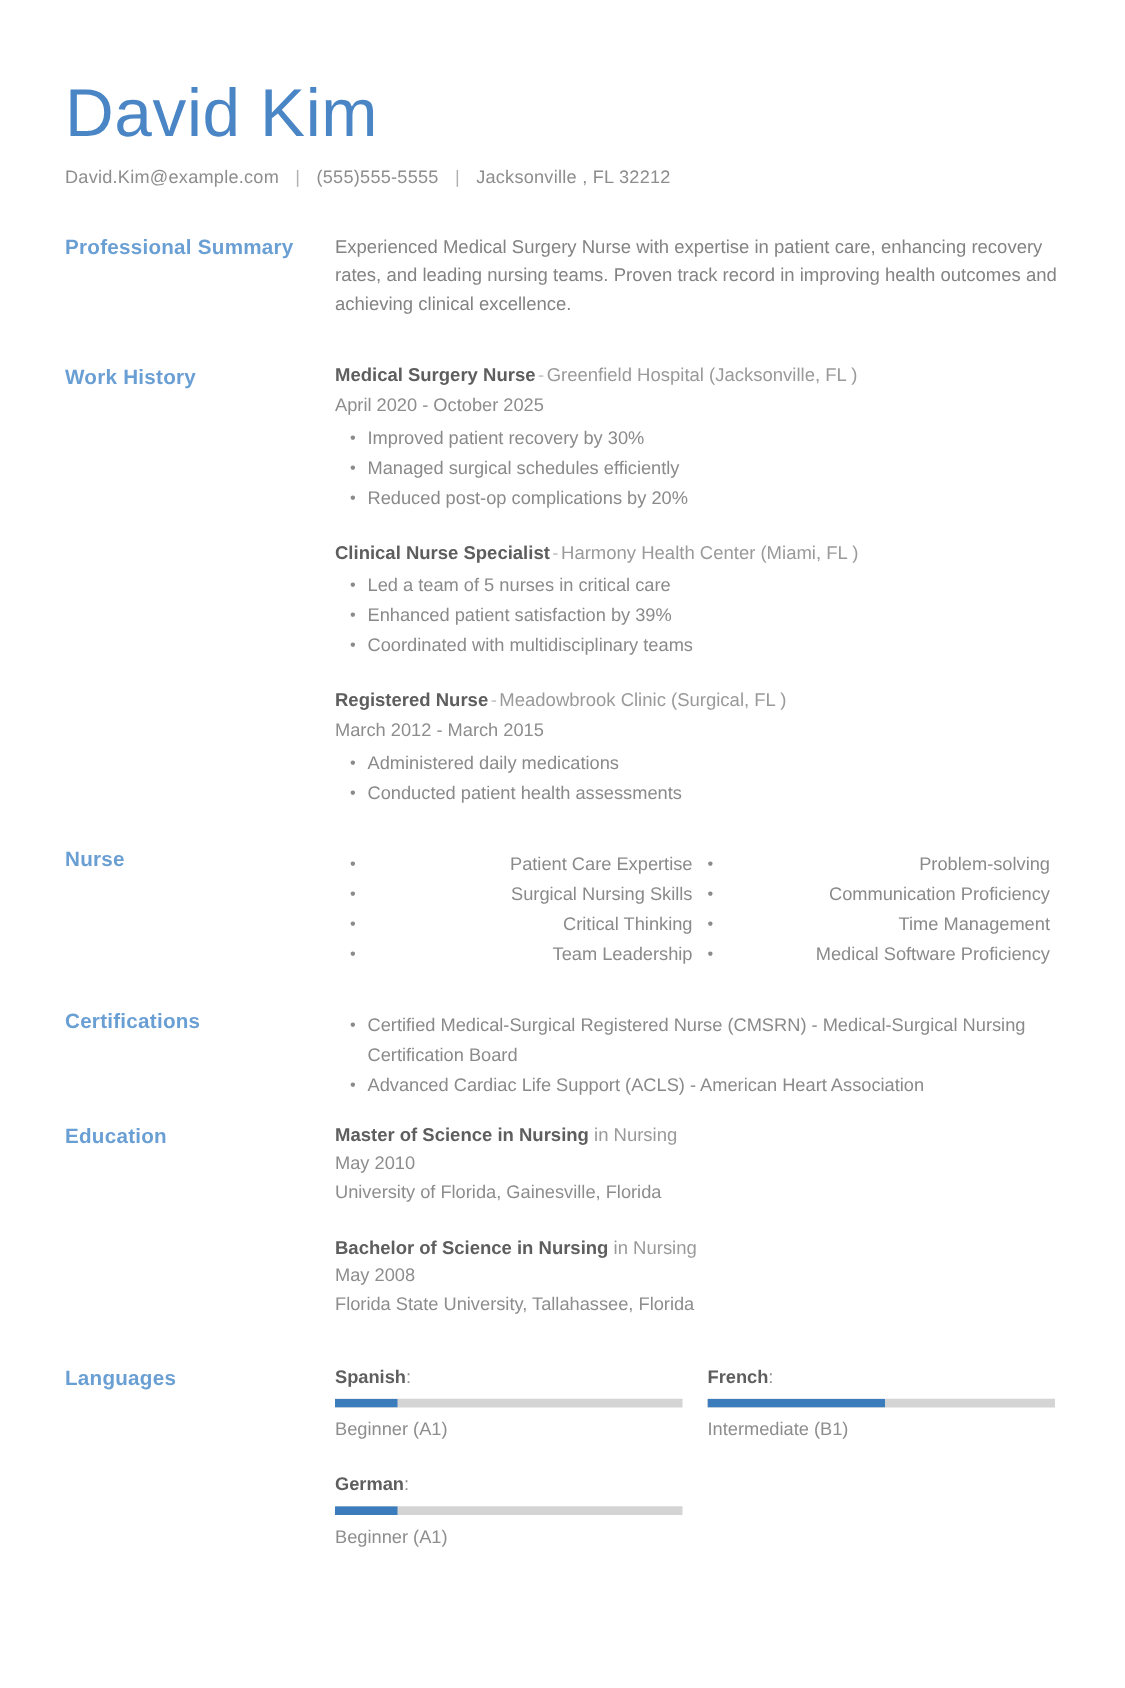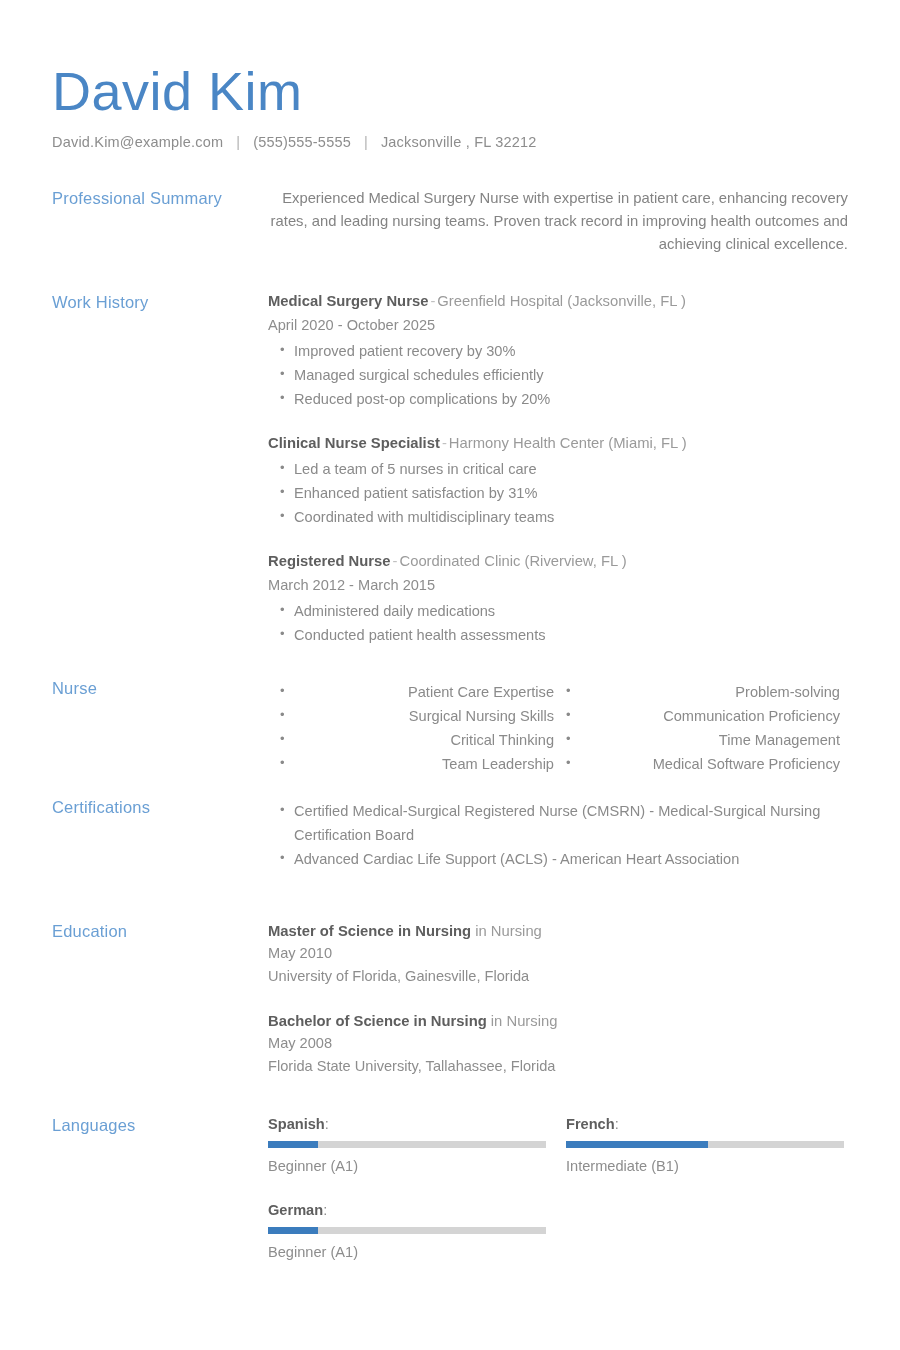--- a/index.html
+++ b/index.html
@@ -53,44 +53,43 @@
   .section {
     display: flex;
     align-items: flex-start;
     padding-left: 52px;
     padding-right: 50px;
   }
   .section-label {
     width: 216px;
     flex: 0 0 216px;
     font-size: 16.5px;
-    font-weight: 400;
+    font-weight: 700;
     color: #6a9fd4;
     line-height: 20px;
     letter-spacing: 0.2px;
     padding-top: 1px;
   }
   .section-body {
     flex: 1 1 auto;
     min-width: 0;
   }
 
   #summary-section { margin-top: 37px; }
   #work-section { margin-top: 35px; }
   #skills-section { margin-top: 30px; }
-  #certifications-section { margin-top: 20px; }
-  #education-section { margin-top: 49px; }
+  #certifications-section { margin-top: 30px; }
+  #education-section { margin-top: 17px; }
   #languages-section { margin-top: 36px; }
 
   .summary-text {
     font-size: 14.8px;
     line-height: 23px;
     color: #838383;
     max-width: 580px;
-    text-align: right;
   }
 
   
   .job { margin-bottom: 22px; }
   .job:last-child { margin-bottom: 0; }
   .job-head {
     font-size: 14.8px;
     line-height: 21px;
     color: #9a9a9a;
   }
@@ -236,28 +235,28 @@
           <li>Reduced post-op complications by 20%</li>
         </ul>
       </div>
 
       <div class="job">
         <div class="job-head">
           <span class="job-title">Clinical Nurse Specialist</span><span class="job-dash">-</span><span class="job-company">Harmony Health Center (Miami, FL )</span>
         </div>
         <ul class="bullets">
           <li>Led a team of 5 nurses in critical care</li>
-          <li>Enhanced patient satisfaction by 31%</li>
+          <li>Enhanced patient satisfaction by 39%</li>
           <li>Coordinated with multidisciplinary teams</li>
         </ul>
       </div>
 
       <div class="job">
         <div class="job-head">
-          <span class="job-title">Registered Nurse</span><span class="job-dash">-</span><span class="job-company">Coordinated Clinic (Riverview, FL )</span>
+          <span class="job-title">Registered Nurse</span><span class="job-dash">-</span><span class="job-company">Meadowbrook Clinic (Surgical, FL )</span>
         </div>
         <div class="job-dates">March 2012 - March 2015</div>
         <ul class="bullets">
           <li>Administered daily medications</li>
           <li>Conducted patient health assessments</li>
         </ul>
       </div>
 
     </div>
   </div>

